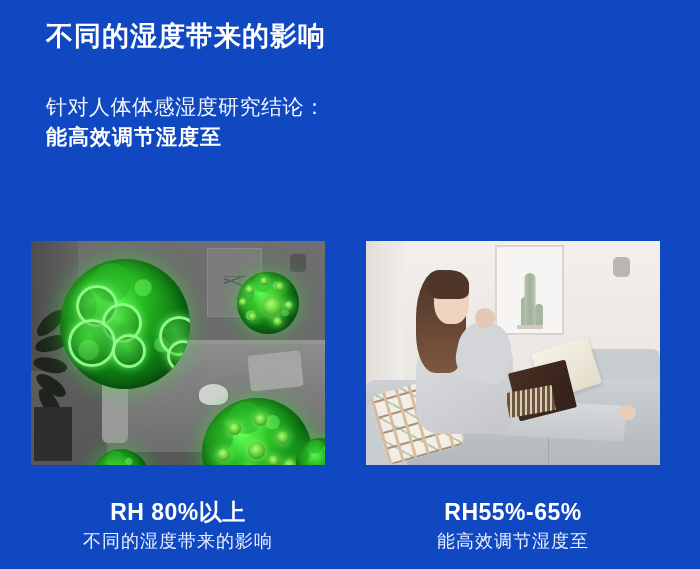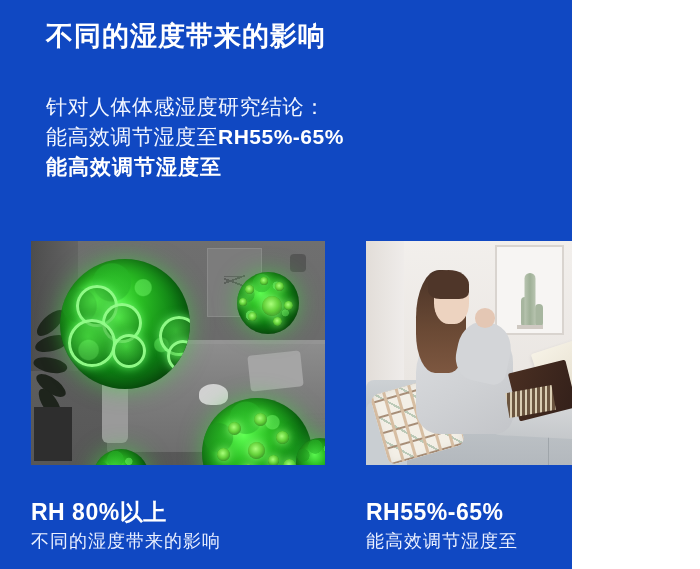--- a/index.html
+++ b/index.html
@@ -2,21 +2,21 @@
 <html><head>
 <meta charset="utf-8">
 <style>
   html, body {
     margin: 0;
     padding: 0;
     background: #ffffff;
   }
   #poster {
     position: relative;
-    width: 572px;
+    width: 700px;
     height: 569px;
     background: #1048C2;
     overflow: hidden;
     font-family: "Liberation Sans", "DejaVu Sans", sans-serif;
     -webkit-font-smoothing: antialiased;
   }
 
   
   .headline {
     position: absolute;
@@ -266,21 +266,21 @@
     position: absolute; left: 48%; top: 66%; width: 16%; height: 11%;
     background: repeating-linear-gradient(100deg, #d9cdb3 0 2px, #6b5540 2px 5px);
     transform: rotate(-10deg);
   }
   .room-light .foot {
     position: absolute; left: 86%; top: 73%; width: 6%; height: 7%;
     background: #e8cdb9; border-radius: 50%;
   }
 
   
-  .caption { position: absolute; text-align: left; }
+  .caption { position: absolute; text-align: center; }
   #caption-left  { left: 31px;  top: 498px; width: 294px; }
   #caption-right { left: 366px; top: 498px; width: 294px; }
   .cap-title {
     display: block;
     font-size: 23px;
     font-weight: bold;
     color: #FFFFFF;
     letter-spacing: 0.5px;
     line-height: 28px;
     white-space: nowrap;
@@ -297,21 +297,20 @@
 </style>
 </head>
 <body>
 
 <div id="poster">
 
   <div class="headline">不同的湿度带来的影响</div>
 
   <div class="body-copy">
     <span class="ln">针对人体体感湿度研究结论：</span>
-    <span class="ln"><span>能高效调节湿度至</span><span class="strong">RH55%-65%</span></span>
     <span class="ln ln-bold">能高效调节湿度至</span>
   </div>
 
   <div class="photo" id="photo-left">
     <div class="room-dark">
       <div class="wall-seam"></div>
       <div class="art-frame"></div>
       <div class="wall-knob"></div>
       <div class="sofa-back"></div>
       <div class="sofa"></div>

